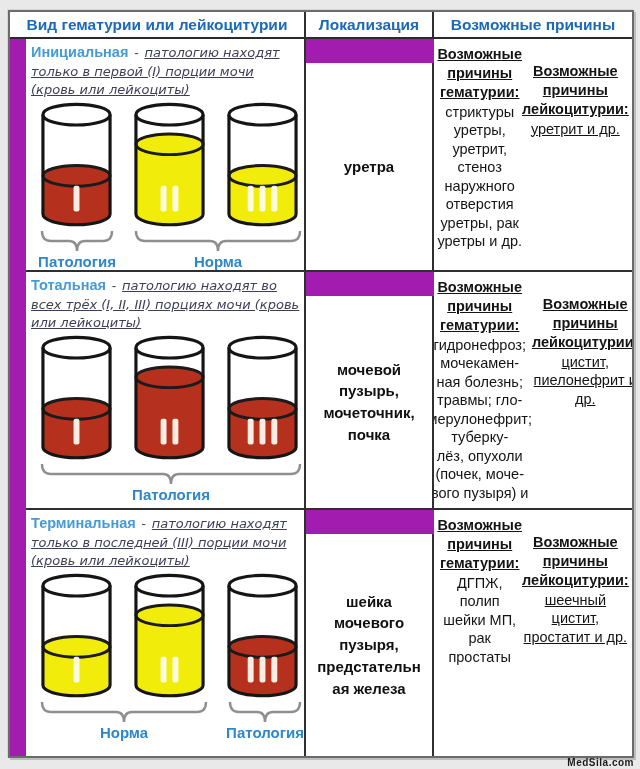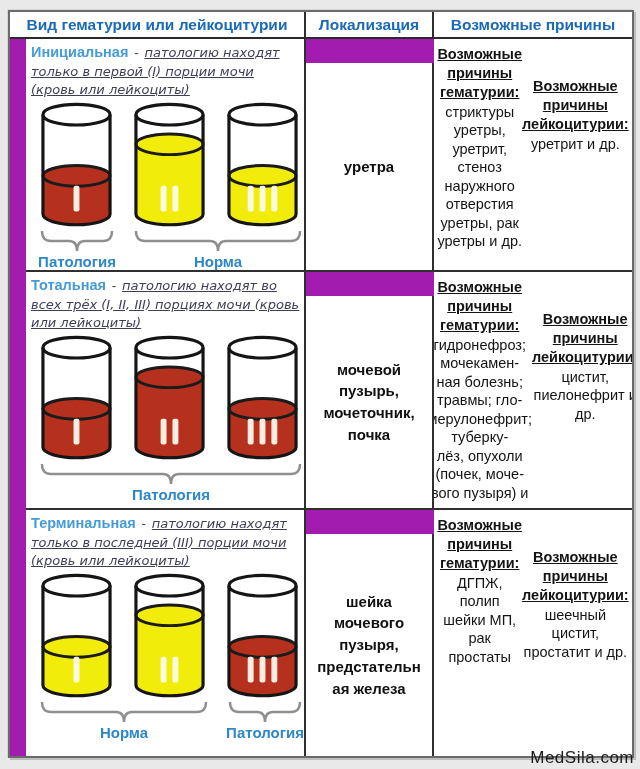--- a/index.html
+++ b/index.html
@@ -50,26 +50,26 @@
   }
   .loc-cell{
     display:flex;align-items:center;justify-content:center;
     text-align:center;font-weight:bold;font-size:15px;color:#101010;
     padding:0 8px;word-break:break-word;line-height:1.45;margin-top:24px;
   }
   .causes-cell{
     display:flex;flex-direction:row;justify-content:center;
     padding:6px 10px;font-size:14.5px;color:#141414;text-align:center;
   }
-  .cause-block + .cause-block{margin-top:32px;}
+  .cause-block + .cause-block{margin-top:17px;text-decoration:underline;}
   .cause-heading{font-weight:bold;text-decoration:underline;line-height:1.3;}
   .cause-text{white-space:pre-line;line-height:1.28;margin-top:1px;}
   .watermark{
     position:absolute;right:6px;bottom:1px;
-    font-weight:normal;font-size:17px;color:#1c1c1c;letter-spacing:0.5px;text-align:right;
+    font-weight:bold;font-size:10px;color:#1c1c1c;letter-spacing:0.5px;text-align:right;
   }
 </style>
 </head>
 <body>
 
 <div class="table-wrap">
   <div class="tbl">
 
     <div class="cell hdr">Вид гематурии или лейкоцитурии</div>
     <div class="cell hdr">Локализация</div>

